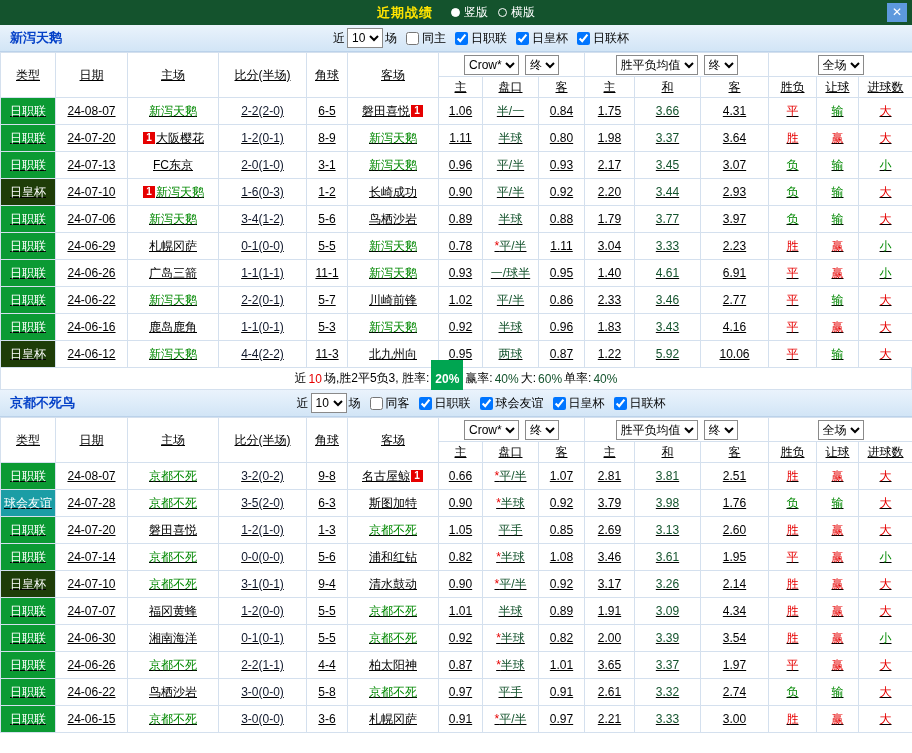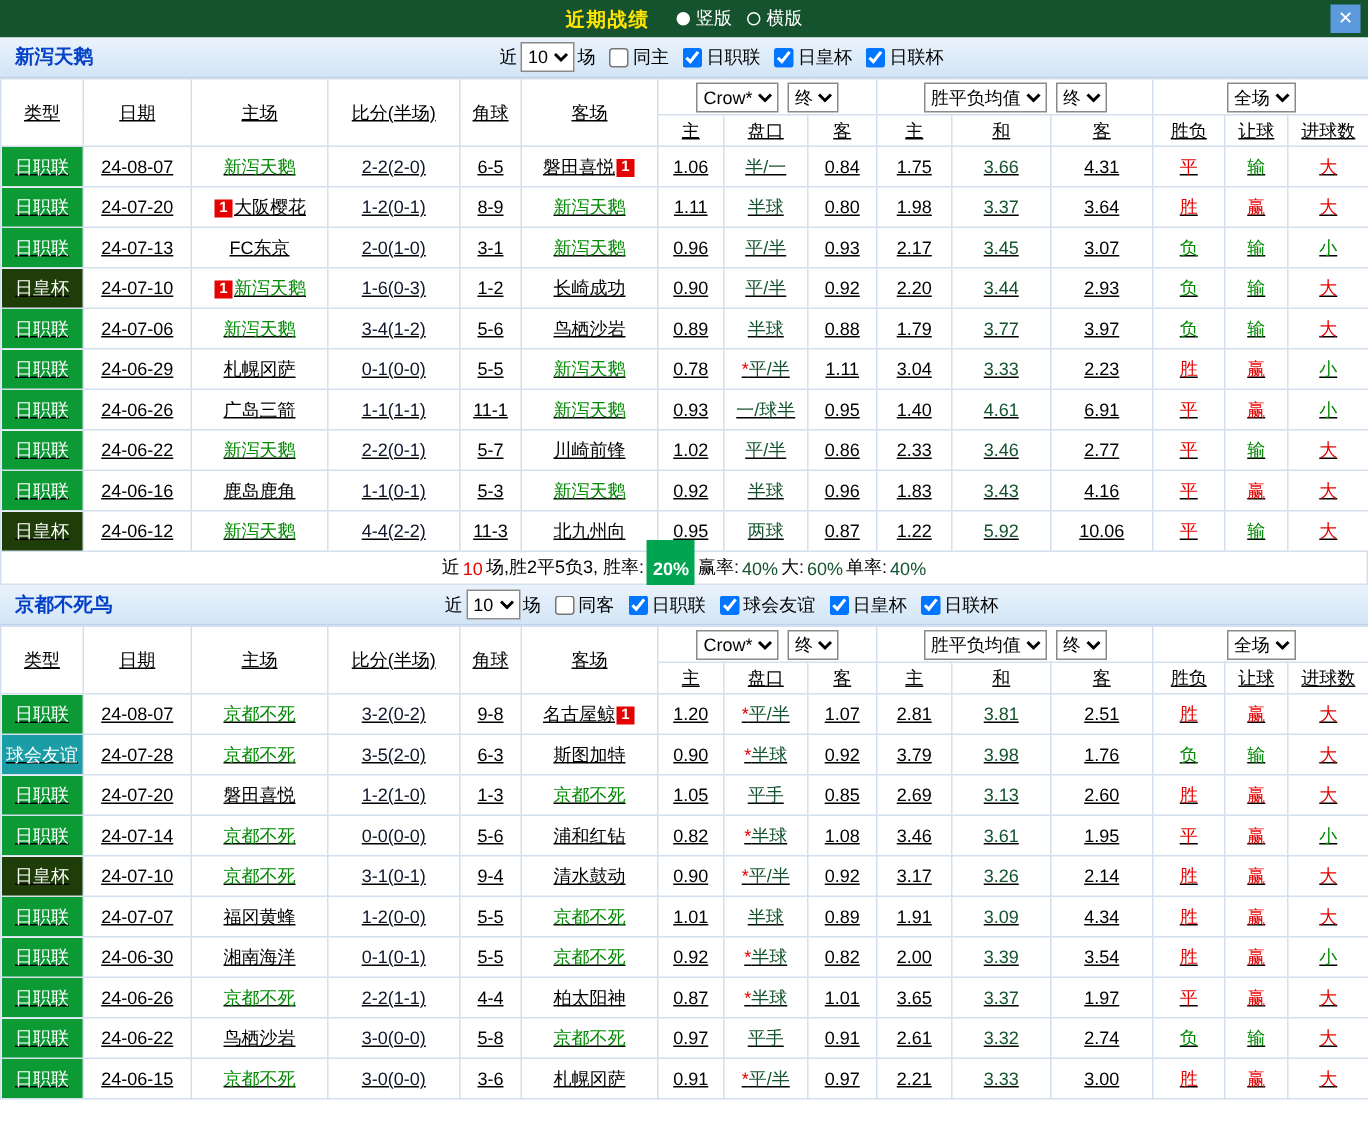--- a/index.html
+++ b/index.html
@@ -370,21 +370,21 @@
           </tr>
         </thead>
         <tbody>
           <tr>
             <td class="type-cell type-green">日职联</td>
             <td class="date-cell">24-08-07</td>
             <td class="team-cell"><span class="focus-team">京都不死</span></td>
             <td class="score-cell">3-2(0-2)</td>
             <td class="corner-cell">9-8</td>
             <td class="team-cell"><span>名古屋鲸</span><span class="badge1">1</span></td>
-            <td class="odds-cell">1.20</td>
+            <td class="odds-cell">0.66</td>
             <td class="line-cell"><span class="red">*</span><span class="blue">平/半</span></td>
             <td class="odds-cell">1.07</td>
             <td class="avg-cell">2.81</td>
             <td class="avg-cell blue">3.81</td>
             <td class="avg-cell">2.51</td>
             <td class="res-cell red">胜</td>
             <td class="res-cell red">赢</td>
             <td class="res-cell red">大</td>
           </tr>
           <tr>

